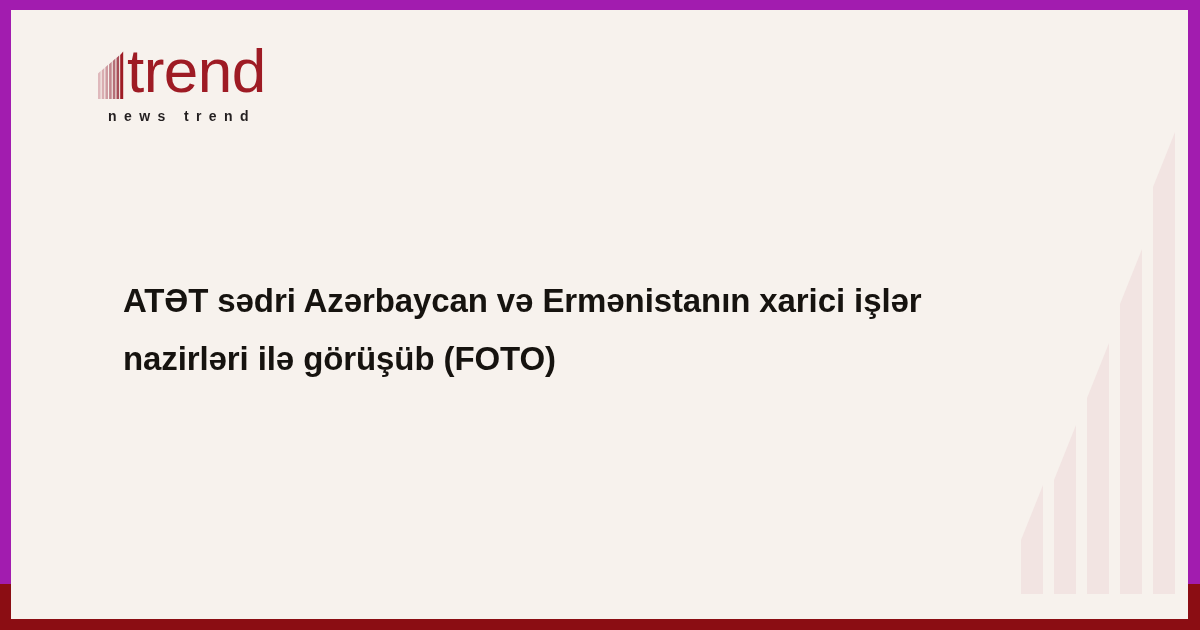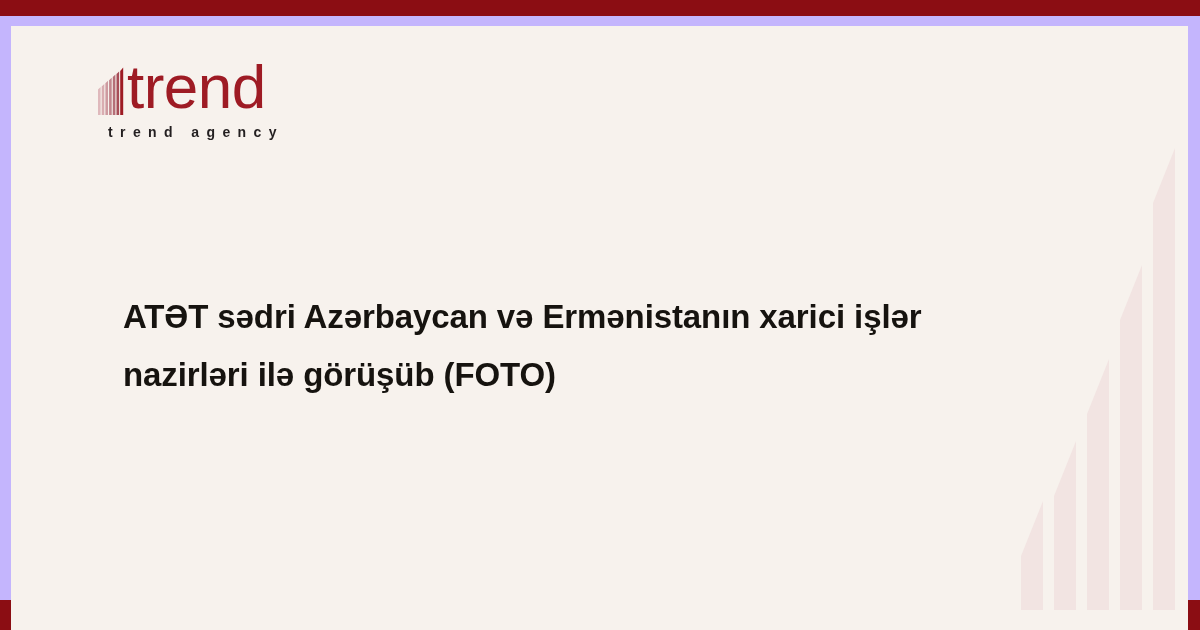--- a/index.html
+++ b/index.html
@@ -10,24 +10,24 @@
     overflow: hidden;
   }
 
   body {
     font-family: "Liberation Sans", sans-serif;
     background: #8B0D13;
   }
 
   #card {
     position: absolute;
-    left: 0; top: 16px;
+    left: 0; top: 0;
     width: 1200px;
     height: 584px;
-    background: #c4b5fd;
+    background: #a21caf;
   }
 
   #canvas {
     position: absolute;
     left: 11px;
     top: 10px;
     width: 1177px;
     height: 609px;
     background: #F7F2ED;
     overflow: hidden;
@@ -121,19 +121,19 @@
         <polygon points="4.7,19.4 4.7,48  7.3,48  7.3,16.9" fill="#D9ADB1"></polygon>
         <polygon points="8.4,16.3 8.4,48 11.0,48 11.0,13.8" fill="#CE9AA0"></polygon>
         <polygon points="12.1,13.2 12.1,48 14.7,48 14.7,10.7" fill="#C2858C"></polygon>
         <polygon points="15.8,10.1 15.8,48 18.4,48 18.4,7.6" fill="#B56E77"></polygon>
         <polygon points="19.5,7.0  19.5,48 22.1,48 22.1,4.5" fill="#A74C57"></polygon>
         <polygon points="23.2,3.9  23.2,48 26.2,48 26.2,0.6" fill="#9E1B24"></polygon>
       </svg>
 
       <div id="logo-word">trend</div>
 
-      <div id="logo-tagline">trend agency</div>
+      <div id="logo-tagline">news trend</div>
     </div>
 
     <h1 id="headline">ATƏT sədri Azərbaycan və Ermənistanın xarici işlər nazirləri ilə görüşüb (FOTO)</h1>
 
   </div>
 </div>
 
 </body></html>

